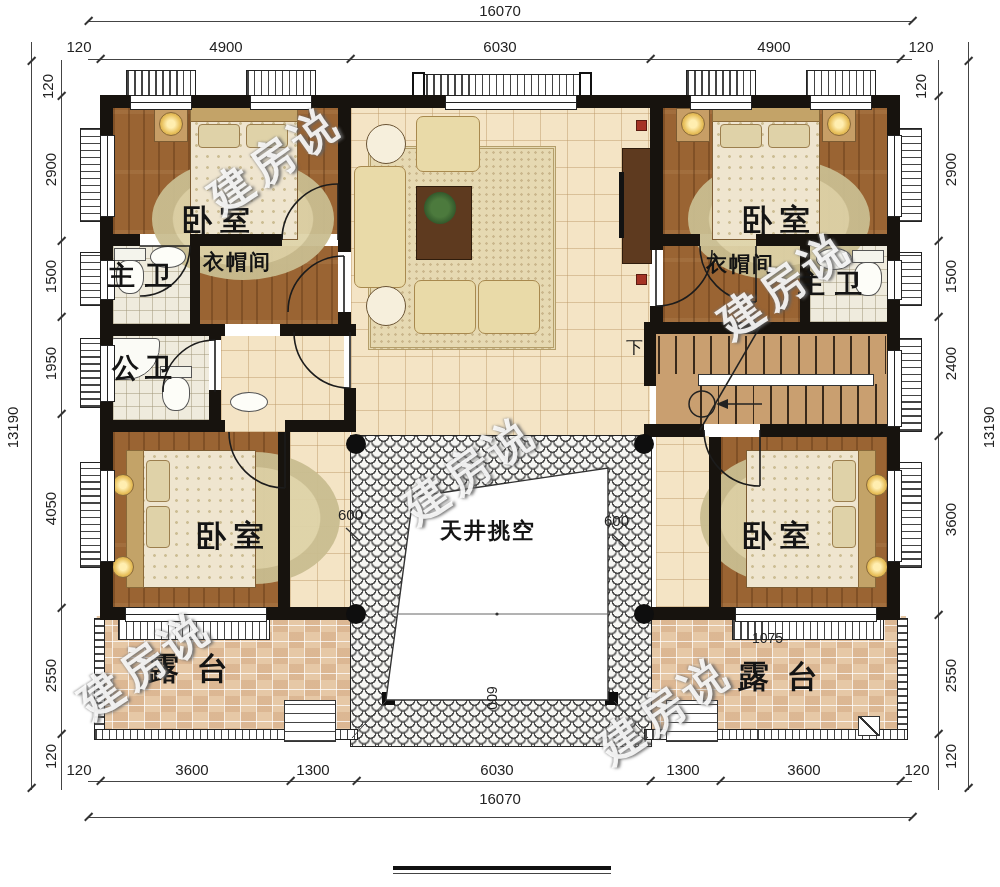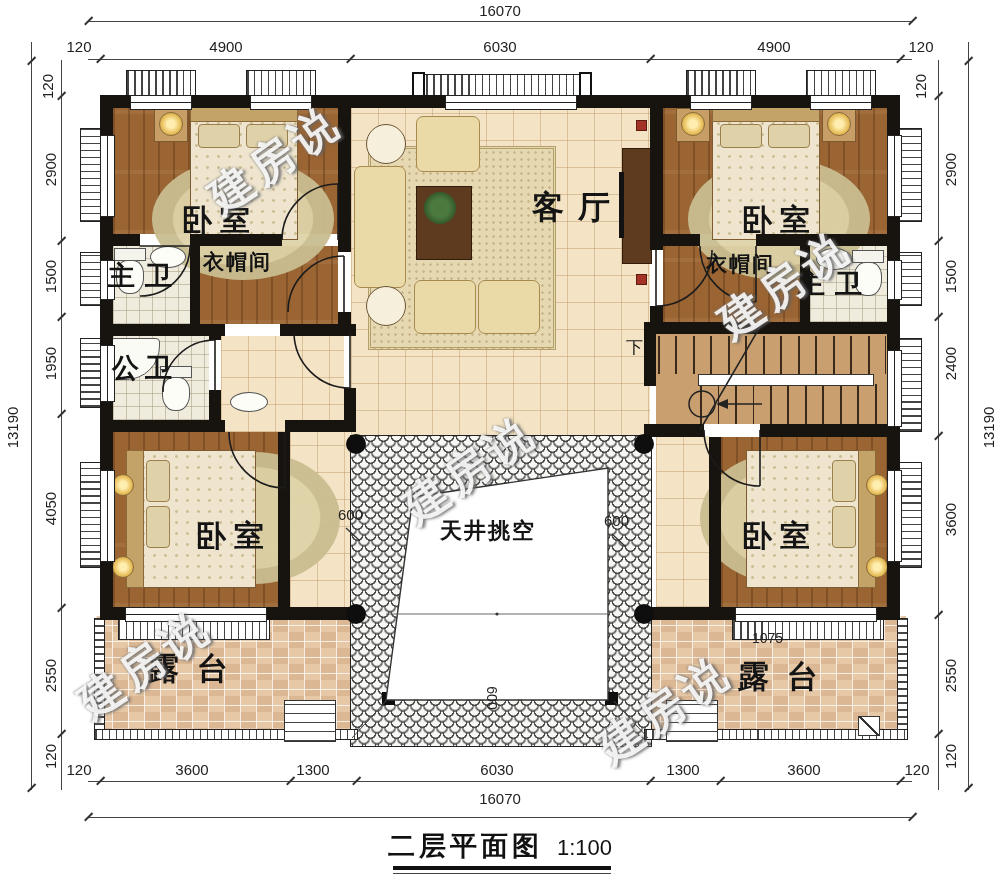--- a/index.html
+++ b/index.html
@@ -286,21 +286,20 @@
     <line x1="700" y1="430" x2="764" y2="320" stroke="#222" stroke-width="1.5"></line>
     <circle cx="702" cy="404" r="13" fill="none" stroke="#222" stroke-width="1.5"></circle>
     <line x1="762" y1="404" x2="718" y2="404" stroke="#222" stroke-width="1.5"></line>
     <polygon points="716,404 728,399 728,409" fill="#222"></polygon>
     <line x1="346" y1="528" x2="360" y2="541" stroke="#333" stroke-width="1.3"></line>
     <line x1="612" y1="534" x2="626" y2="547" stroke="#333" stroke-width="1.3"></line>
   </svg>
 
   <div class="rlabel" style="left:182px;top:200px;font-size:30px;letter-spacing:8px;">卧室</div>
   <div class="rlabel" style="left:742px;top:200px;font-size:30px;letter-spacing:8px;">卧室</div>
-  <div class="rlabel" style="left:532px;top:186px;font-size:32px;letter-spacing:14px;">客厅</div>
   <div class="rlabel" style="left:203px;top:248px;font-size:21px;letter-spacing:2px;">衣帽间</div>
   <div class="rlabel" style="left:706px;top:250px;font-size:21px;letter-spacing:2px;">衣帽间</div>
   <div class="rlabel" style="left:108px;top:258px;font-size:27px;letter-spacing:10px;">主卫</div>
   <div class="rlabel" style="left:798px;top:266px;font-size:27px;letter-spacing:10px;">主卫</div>
   <div class="rlabel" style="left:112px;top:350px;font-size:27px;letter-spacing:6px;">公卫</div>
   <div class="rlabel" style="left:196px;top:516px;font-size:30px;letter-spacing:8px;">卧室</div>
   <div class="rlabel" style="left:742px;top:516px;font-size:30px;letter-spacing:8px;">卧室</div>
   <div class="rlabel" style="left:148px;top:648px;font-size:31px;letter-spacing:18px;">露台</div>
   <div class="rlabel" style="left:738px;top:656px;font-size:31px;letter-spacing:18px;">露台</div>
   <div class="rlabel" style="left:440px;top:516px;font-size:22px;letter-spacing:2px;font-weight:700;">天井挑空</div>
@@ -377,23 +376,20 @@
   <div class="tick" style="left:963px;top:787px;"></div>
   <div class="tick" style="left:95px;top:780px;"></div>
   <div class="tick" style="left:285px;top:780px;"></div>
   <div class="tick" style="left:351px;top:780px;"></div>
   <div class="tick" style="left:645px;top:780px;"></div>
   <div class="tick" style="left:715px;top:780px;"></div>
   <div class="tick" style="left:895px;top:780px;"></div>
   <div class="tick" style="left:83px;top:816px;"></div>
   <div class="tick" style="left:907px;top:816px;"></div>
 
-  <div class="titlebox" style="left:360px;top:828px;width:280px;">
-    <span class="titletext">二层平面图</span><span class="titlescale">1:100</span>
-  </div>
   <div class="dimline" style="left:393px;top:866px;width:218px;height:4px;background:#111;"></div>
   <div class="dimline" style="left:393px;top:873px;width:218px;height:1.2px;"></div>
 
   <div class="wm" style="left:200px;top:130px;">建房说</div>
   <div class="wm" style="left:710px;top:255px;">建房说</div>
   <div class="wm" style="left:395px;top:440px;">建房说</div>
   <div class="wm" style="left:70px;top:635px;">建房说</div>
   <div class="wm" style="left:590px;top:680px;">建房说</div>
 
 </div>

